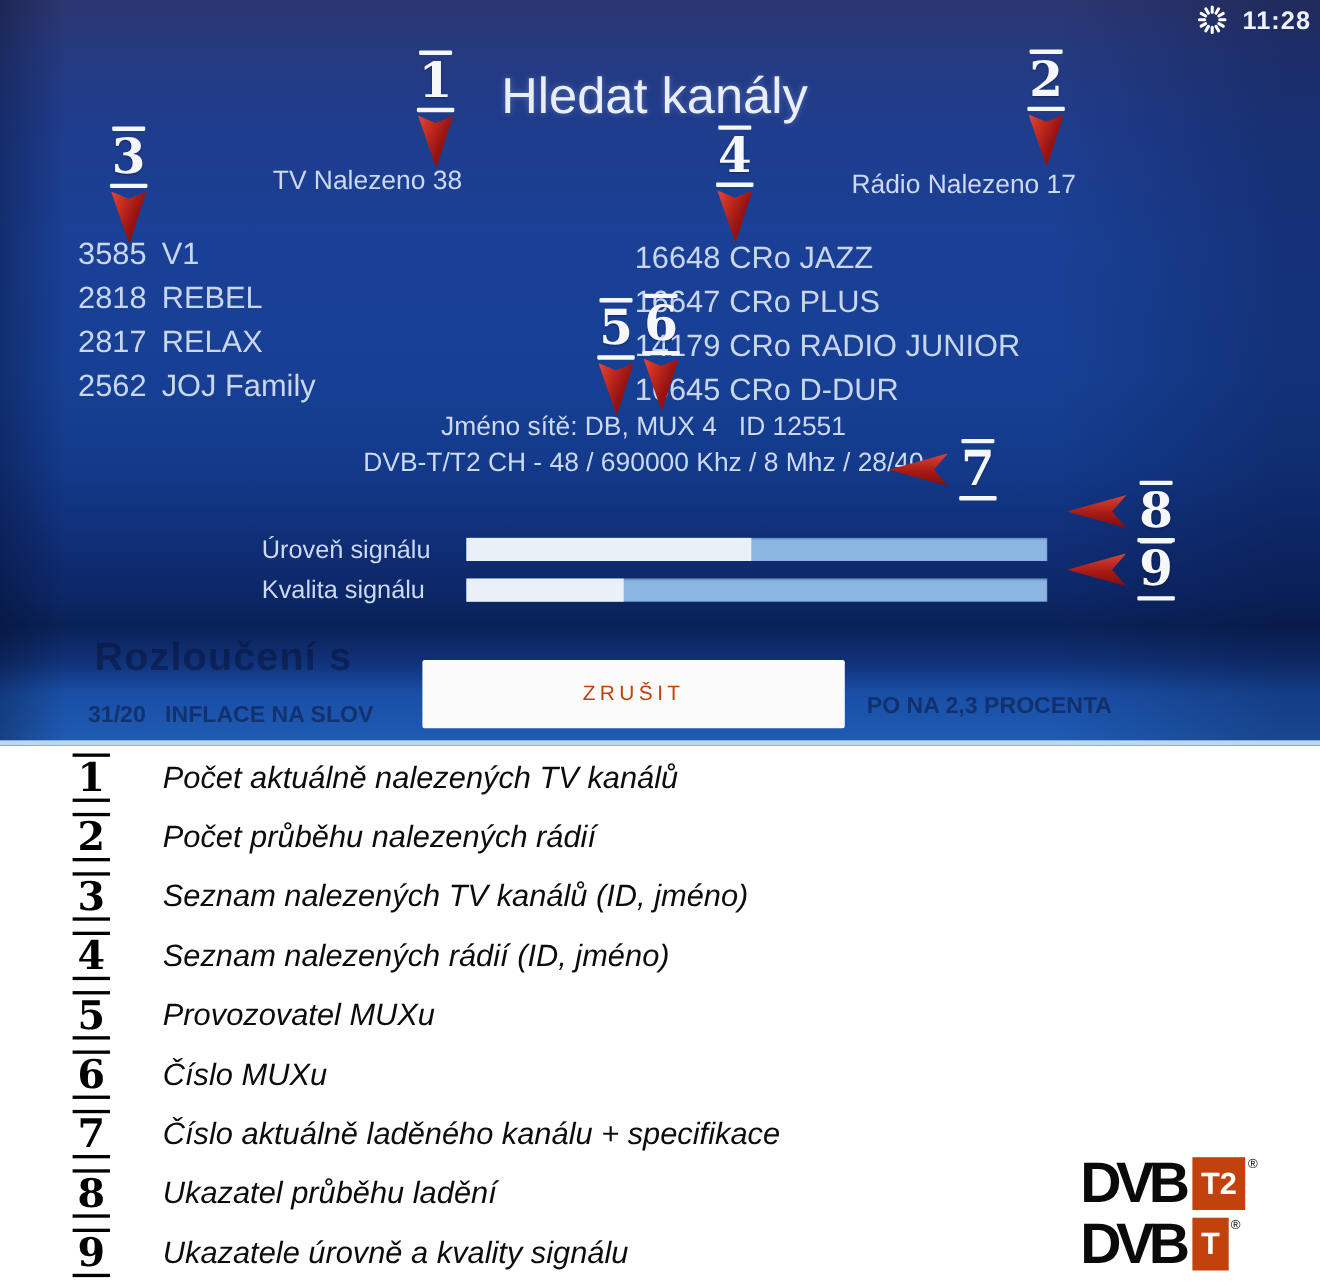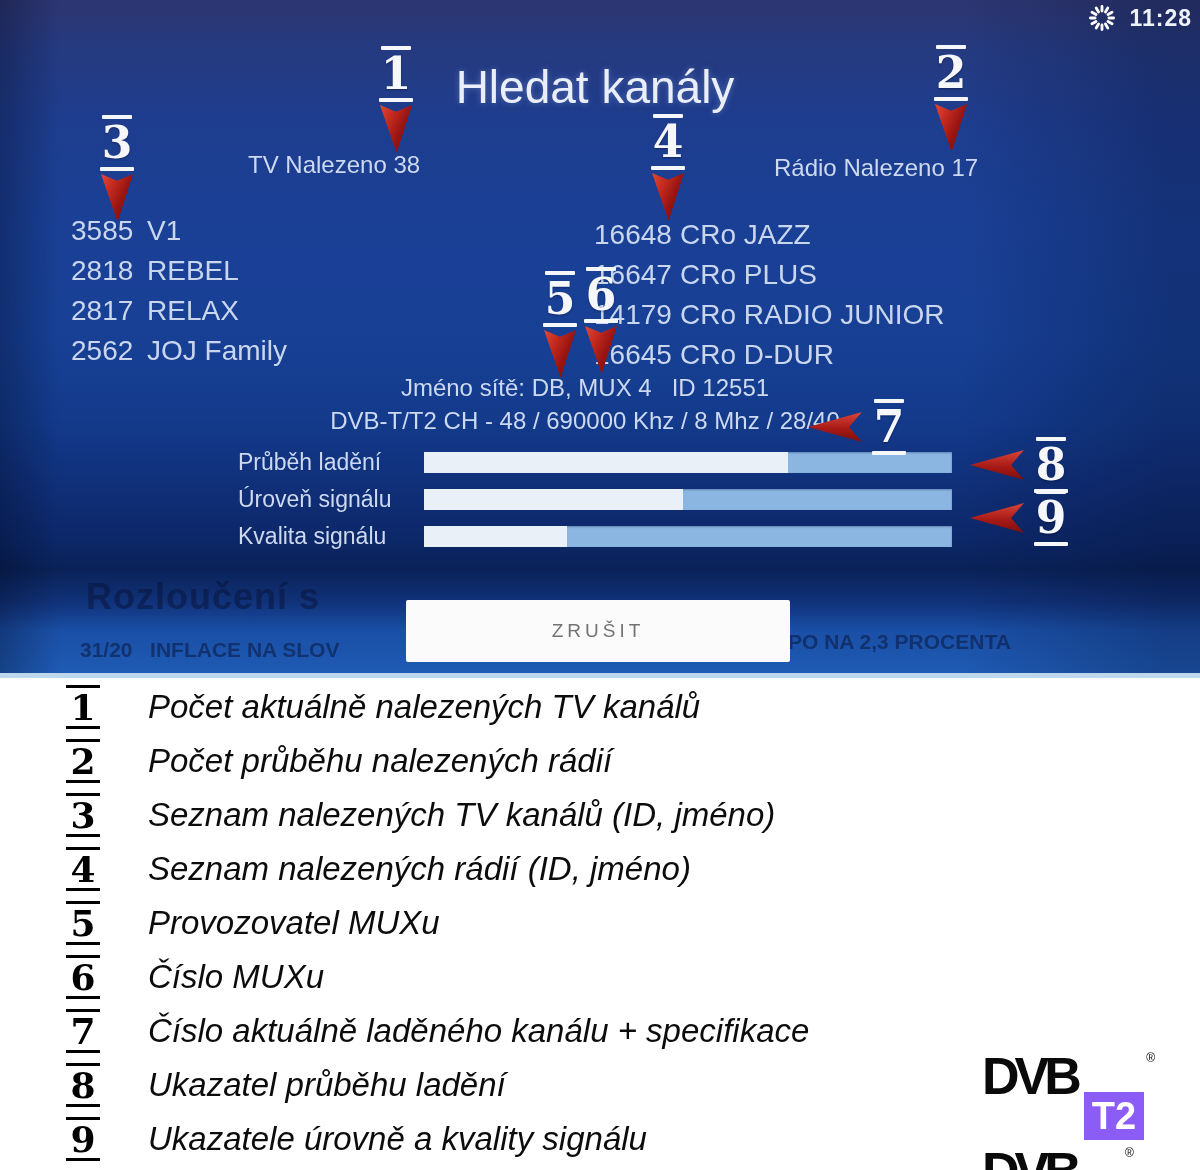--- a/index.html
+++ b/index.html
@@ -23,39 +23,39 @@
   .page-title{position:absolute;left:595px;top:60px;transform:translateX(-50%);
     color:#e9eef9;font-size:46px;font-weight:400;white-space:nowrap;
     text-shadow:0 0 6px rgba(180,200,255,.35);}
 
   .found{position:absolute;color:#ccd9f0;font-size:24px;white-space:nowrap;}
   .found.tv{left:248px;top:151px;}
   .found.radio{left:774px;top:154px;}
 
   .chan-list{position:absolute;color:#c9d6ee;font-size:28px;}
   .chan-list.tv{left:71px;top:211px;}
-  .chan-list.radio{left:594px;top:215px;}
+  .chan-list.radio{left:577px;top:215px;}
   .chan-row{height:40px;display:flex;align-items:center;}
   .chan-list.tv .cid{width:76px;}
   .chan-list.radio .cid{width:86px;}
 
   .net-info{position:absolute;left:285px;top:374px;width:600px;text-align:center;
     color:#ccd9f0;font-size:24px;white-space:pre;}
   .tuning-info{position:absolute;left:285px;top:407px;width:600px;text-align:center;
     color:#ccd9f0;font-size:24px;white-space:pre;}
 
   .bar-row{position:absolute;left:0;width:1200px;height:22px;}
   .bar-row .bar-label{position:absolute;left:238px;top:0;color:#ccd9f0;font-size:23px;line-height:22px;white-space:nowrap;}
   .bar-track{position:absolute;left:424px;top:1px;width:528px;height:21px;background:#8cb6e2;
     box-shadow:inset 0 1px 2px rgba(20,40,90,.35);}
   .bar-fill{height:100%;background:#e9f0f8;}
 
-  .cancel-btn{position:absolute;left:406px;top:600px;width:384px;height:62px;background:#fbfbfb;
+  .cancel-btn{position:absolute;left:384px;top:600px;width:384px;height:62px;background:#fbfbfb;
     border:none;border-radius:2px;display:flex;align-items:center;justify-content:center;
-    color:#737373;font-size:19px;letter-spacing:4px;font-family:"Liberation Sans",sans-serif;cursor:pointer;}
+    color:#c2410c;font-size:19px;letter-spacing:4px;font-family:"Liberation Sans",sans-serif;cursor:pointer;}
 
   .ghost{position:absolute;font-weight:700;white-space:pre;text-align:right;}
   .ghost.headline{left:86px;top:576px;font-size:36px;color:rgba(10,20,60,.55);letter-spacing:1px;}
   .ghost.tick-l{left:80px;top:638px;font-size:21px;color:rgba(8,16,50,.5);}
   .ghost.tick-r{left:788px;top:630px;font-size:21px;color:rgba(8,16,50,.5);}
 
   
   .marker{position:absolute;display:flex;flex-direction:column;align-items:center;transform:translateX(-50%);}
   .mline{width:30px;height:4px;background:#f5f7fb;border-radius:1px;margin:1px 0;}
   .mline.wide{width:34px;}
@@ -69,30 +69,30 @@
     background:linear-gradient(180deg,#d8463a 0%,#a81a15 55%,#7c0e0d 100%);
     clip-path:polygon(0 50%,100% 0,76% 50%,100% 100%);}
   .mstack{display:flex;flex-direction:column;align-items:center;}
 
   
   .legend{position:absolute;left:66px;top:680px;}
   .legend-row{display:flex;align-items:center;height:54px;}
   .lnum{width:34px;height:44px;box-sizing:border-box;border-top:3px solid #000;border-bottom:3px solid #000;
     display:flex;align-items:center;justify-content:center;
     font-family:"DejaVu Serif",serif;font-weight:700;font-size:36px;color:#000;}
-  .ltext{margin-left:48px;font-style:italic;font-size:33px;color:#0c0c0c;white-space:nowrap;}
+  .ltext{margin-left:48px;font-style:italic;font-size:28px;color:#0c0c0c;white-space:nowrap;}
 
   
   .dvb-logos{position:absolute;left:982px;top:1052px;display:flex;flex-direction:column;gap:7px;}
   .dvb-row{display:flex;align-items:flex-start;}
   .dvb-word{font-weight:900;font-size:52px;line-height:48px;letter-spacing:-5px;color:#0a0a0a;
     font-family:"Liberation Sans",sans-serif;padding-right:7px;}
-  .dvb-box{background:#8b5cf6;color:#fff;font-weight:800;font-size:38px;height:48px;
+  .dvb-box{background:#c2410c;color:#fff;font-weight:800;font-size:28px;height:48px;
     display:flex;align-items:center;justify-content:center;padding:0 8px;
-    font-family:"Liberation Sans",sans-serif;margin-top:40px;}
+    font-family:"Liberation Sans",sans-serif;}
   .dvb-reg{font-size:12px;color:#0a0a0a;margin-left:2px;line-height:12px;}
 </style>
 </head>
 <body>
 
 <div class="screen">
   <div class="screen-shade"></div>
 
   <div class="ghost headline">Rozloučení s</div>
   <div class="ghost tick-l">31/20   INFLACE NA SLOV</div>
@@ -156,26 +156,20 @@
     </div>
     <div class="chan-row">
       <span class="cid">16645</span>
       <span class="cname">CRo D-DUR</span>
     </div>
   </div>
 
   <div class="net-info">Jméno sítě: DB, MUX 4   ID 12551</div>
   <div class="tuning-info">DVB-T/T2 CH - 48 / 690000 Khz / 8 Mhz / 28/40</div>
 
-  <div class="bar-row" style="top:451px">
-    <span class="bar-label">Průběh ladění</span>
-    <div class="bar-track">
-      <div class="bar-fill" style="width: 69%;"></div>
-    </div>
-  </div>
   <div class="bar-row" style="top:525px">
     <span class="bar-label">Kvalita signálu</span>
     <div class="bar-track">
       <div class="bar-fill" style="width: 27%;"></div>
     </div>
   </div>
   <div class="bar-row" style="top:488px">
     <span class="bar-label">Úroveň signálu</span>
     <div class="bar-track">
       <div class="bar-fill" style="width: 49%;"></div>

